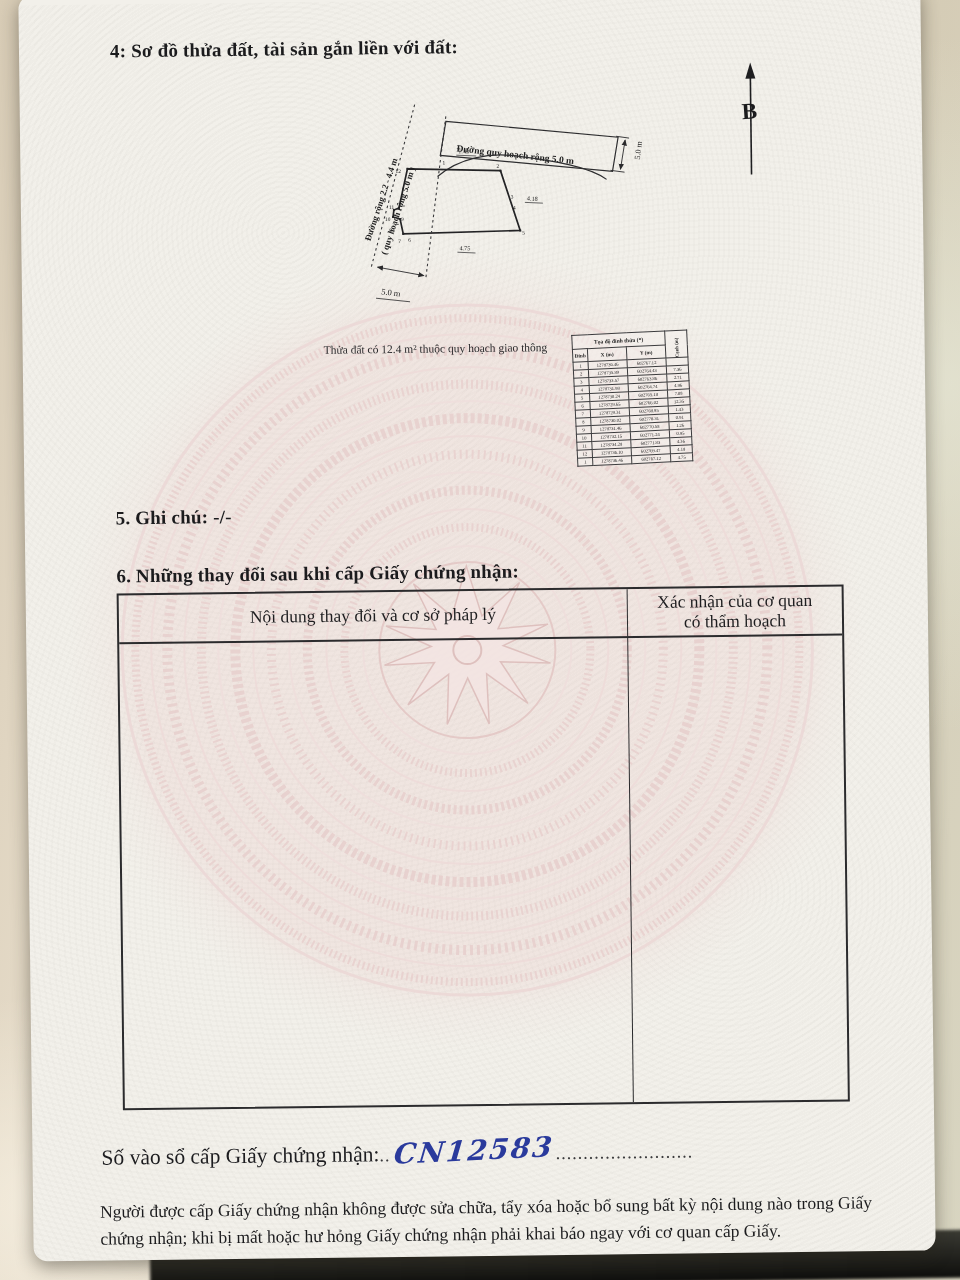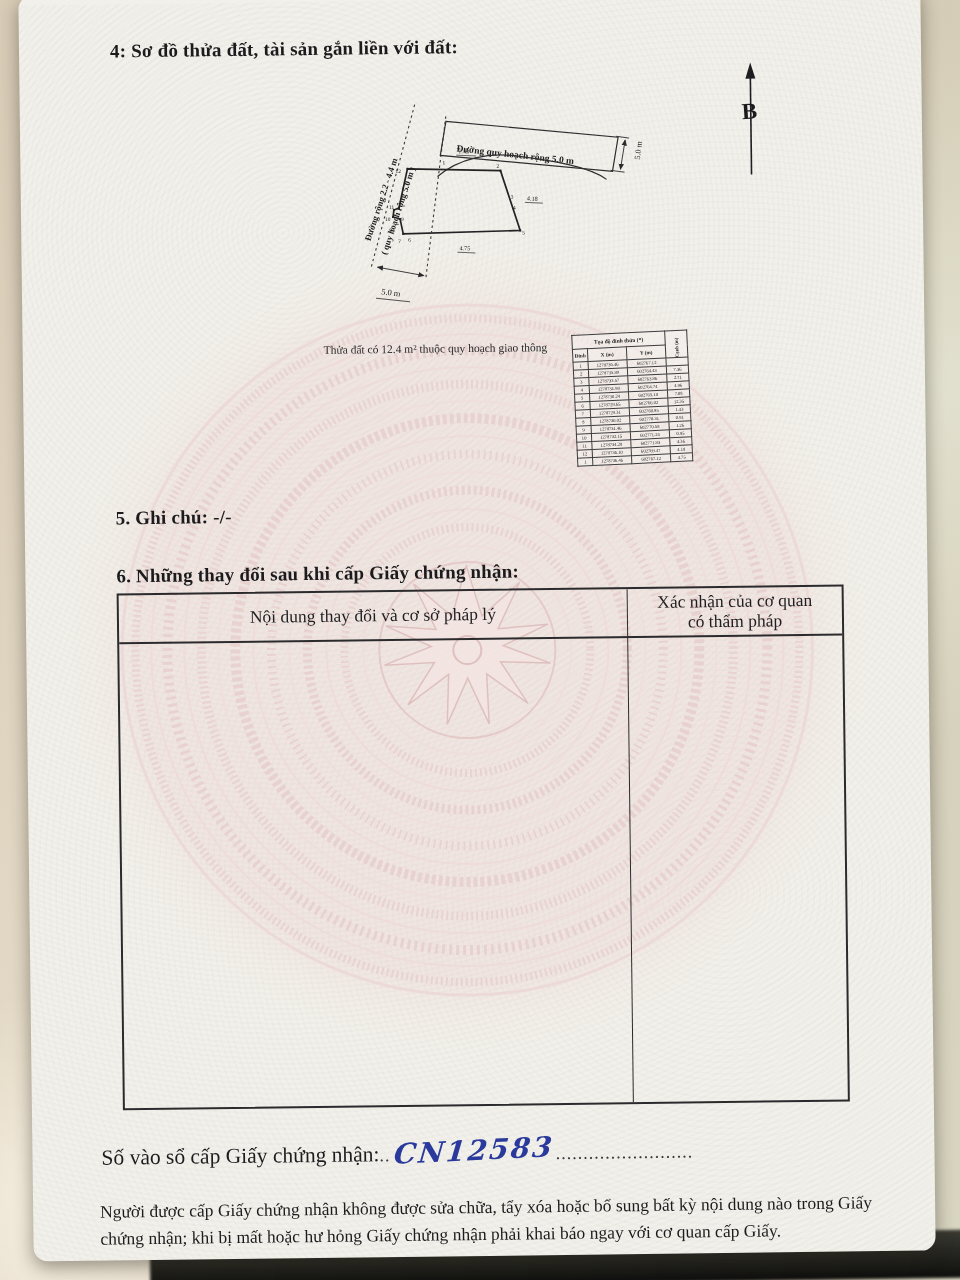--- a/index.html
+++ b/index.html
@@ -279,21 +279,21 @@
 
     <div class="abs heading" style="left:117px;top:503px;">5. Ghi chú: -/-</div>
 
     <div class="abs heading" style="left:117px;top:561px;">6. Những thay đổi sau khi cấp Giấy chứng nhận:</div>
 
     <div class="changes-table">
       <div class="changes-head">
         <div class="changes-col1">Nội dung thay đổi và cơ sở pháp lý</div>
         <div class="changes-col2">
           <span>Xác nhận của cơ quan</span>
-          <span>có thẩm pháp</span>
+          <span>có thẩm hoạch</span>
         </div>
       </div>
       <div class="changes-body-divider"></div>
     </div>
 
     <div class="book-entry">
       <span>Số vào sổ cấp Giấy chứng nhận:</span><span class="dots">..</span><span class="handwriting">CN12583</span><span class="dots">.........................</span>
     </div>
 
     <div class="footer-text">Người được cấp Giấy chứng nhận không được sửa chữa, tẩy xóa hoặc bổ sung bất kỳ nội dung nào trong Giấy chứng nhận; khi bị mất hoặc hư hỏng Giấy chứng nhận phải khai báo ngay với cơ quan cấp Giấy.</div>

